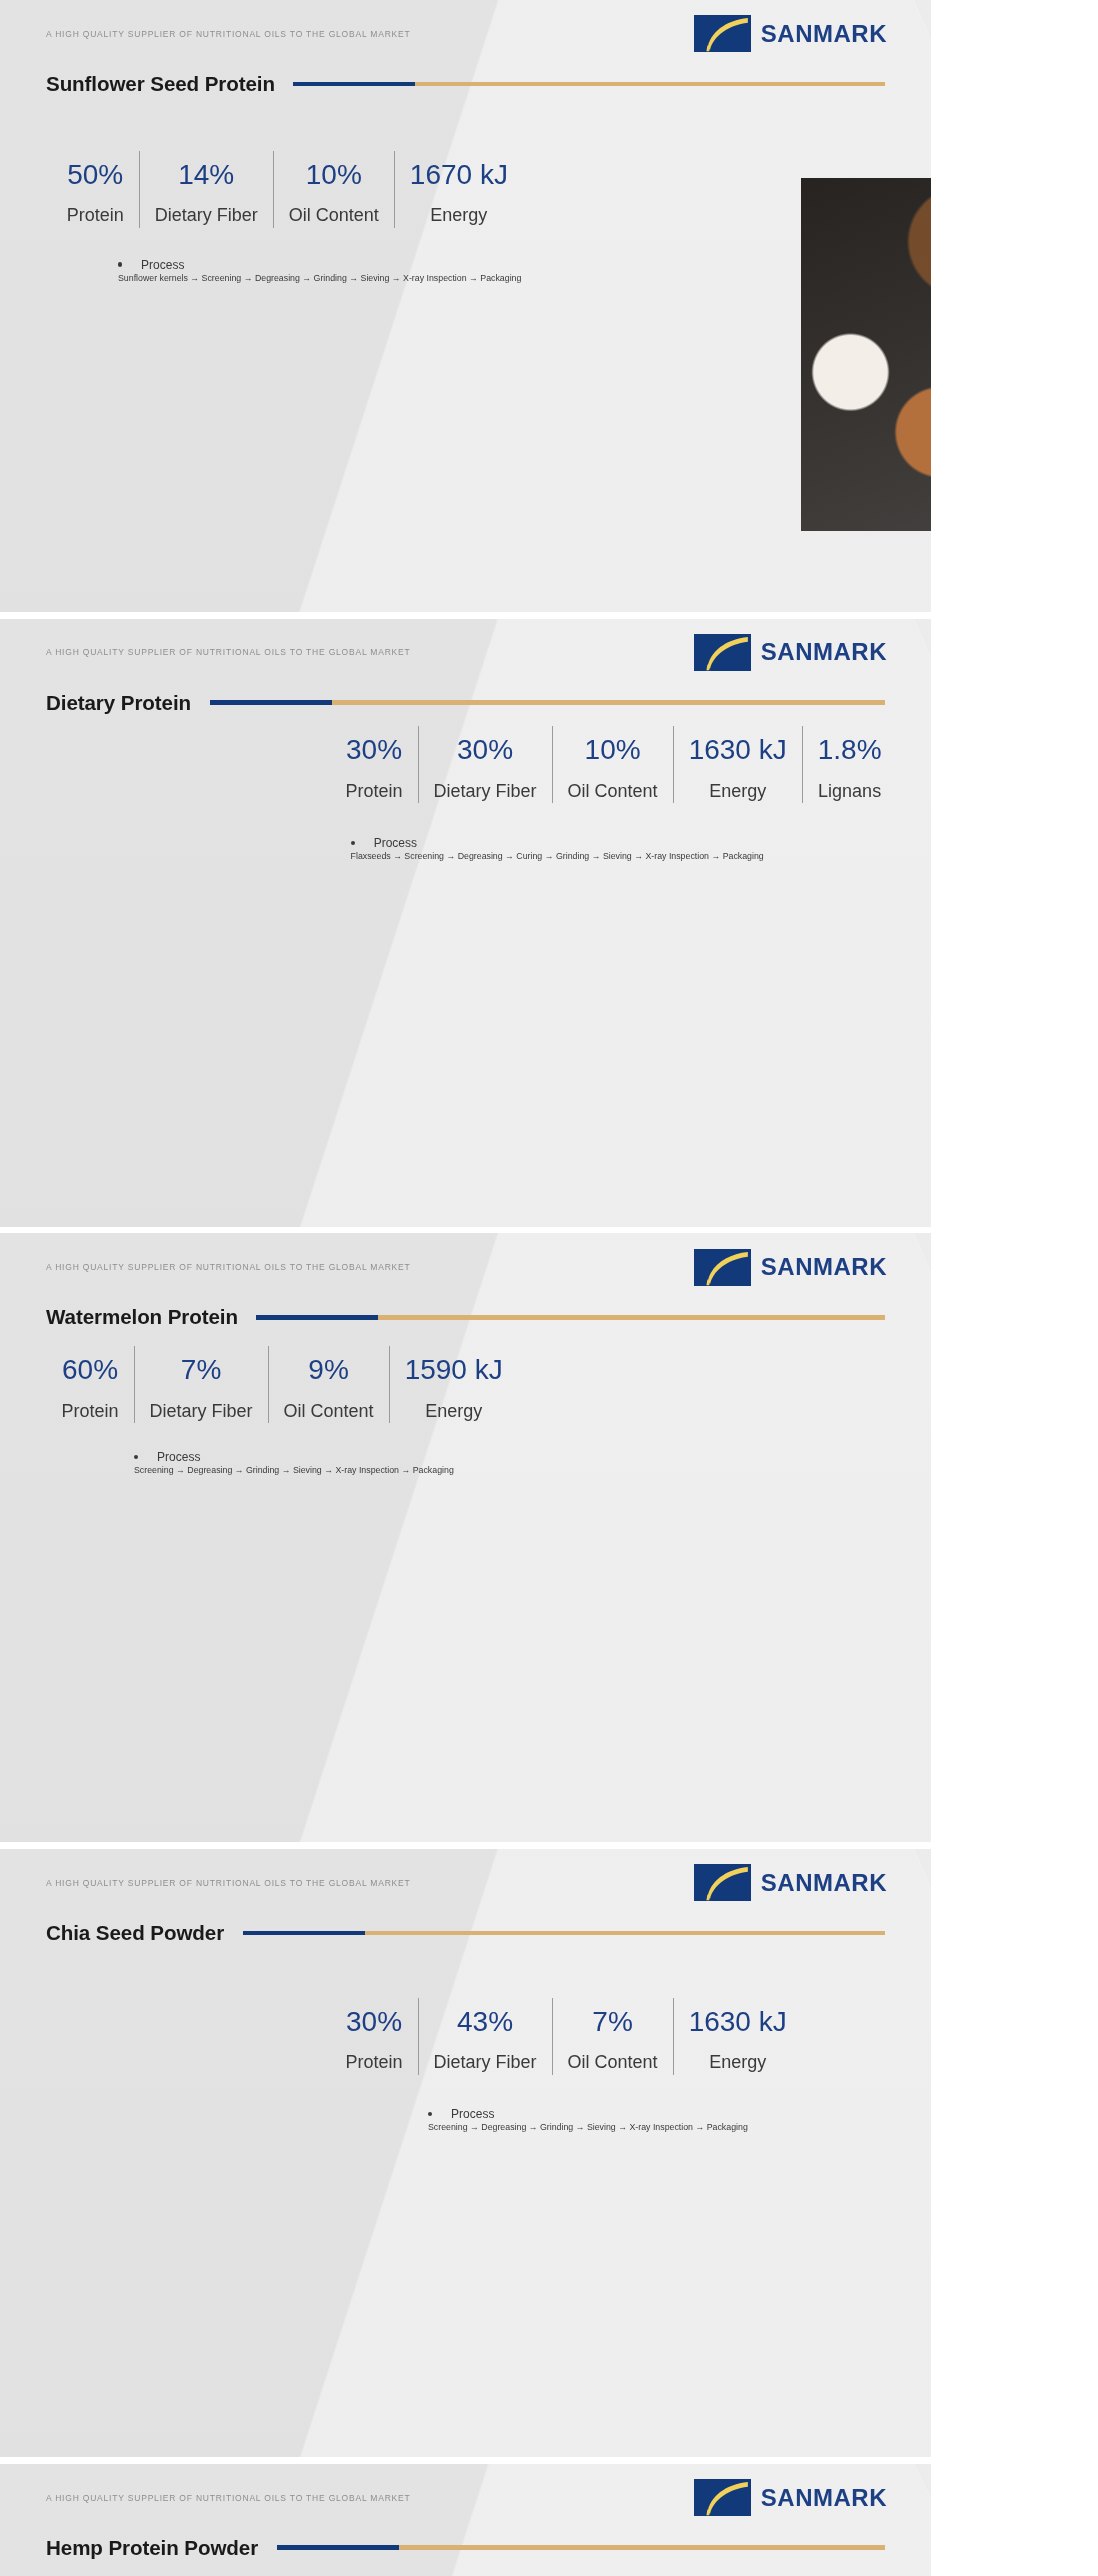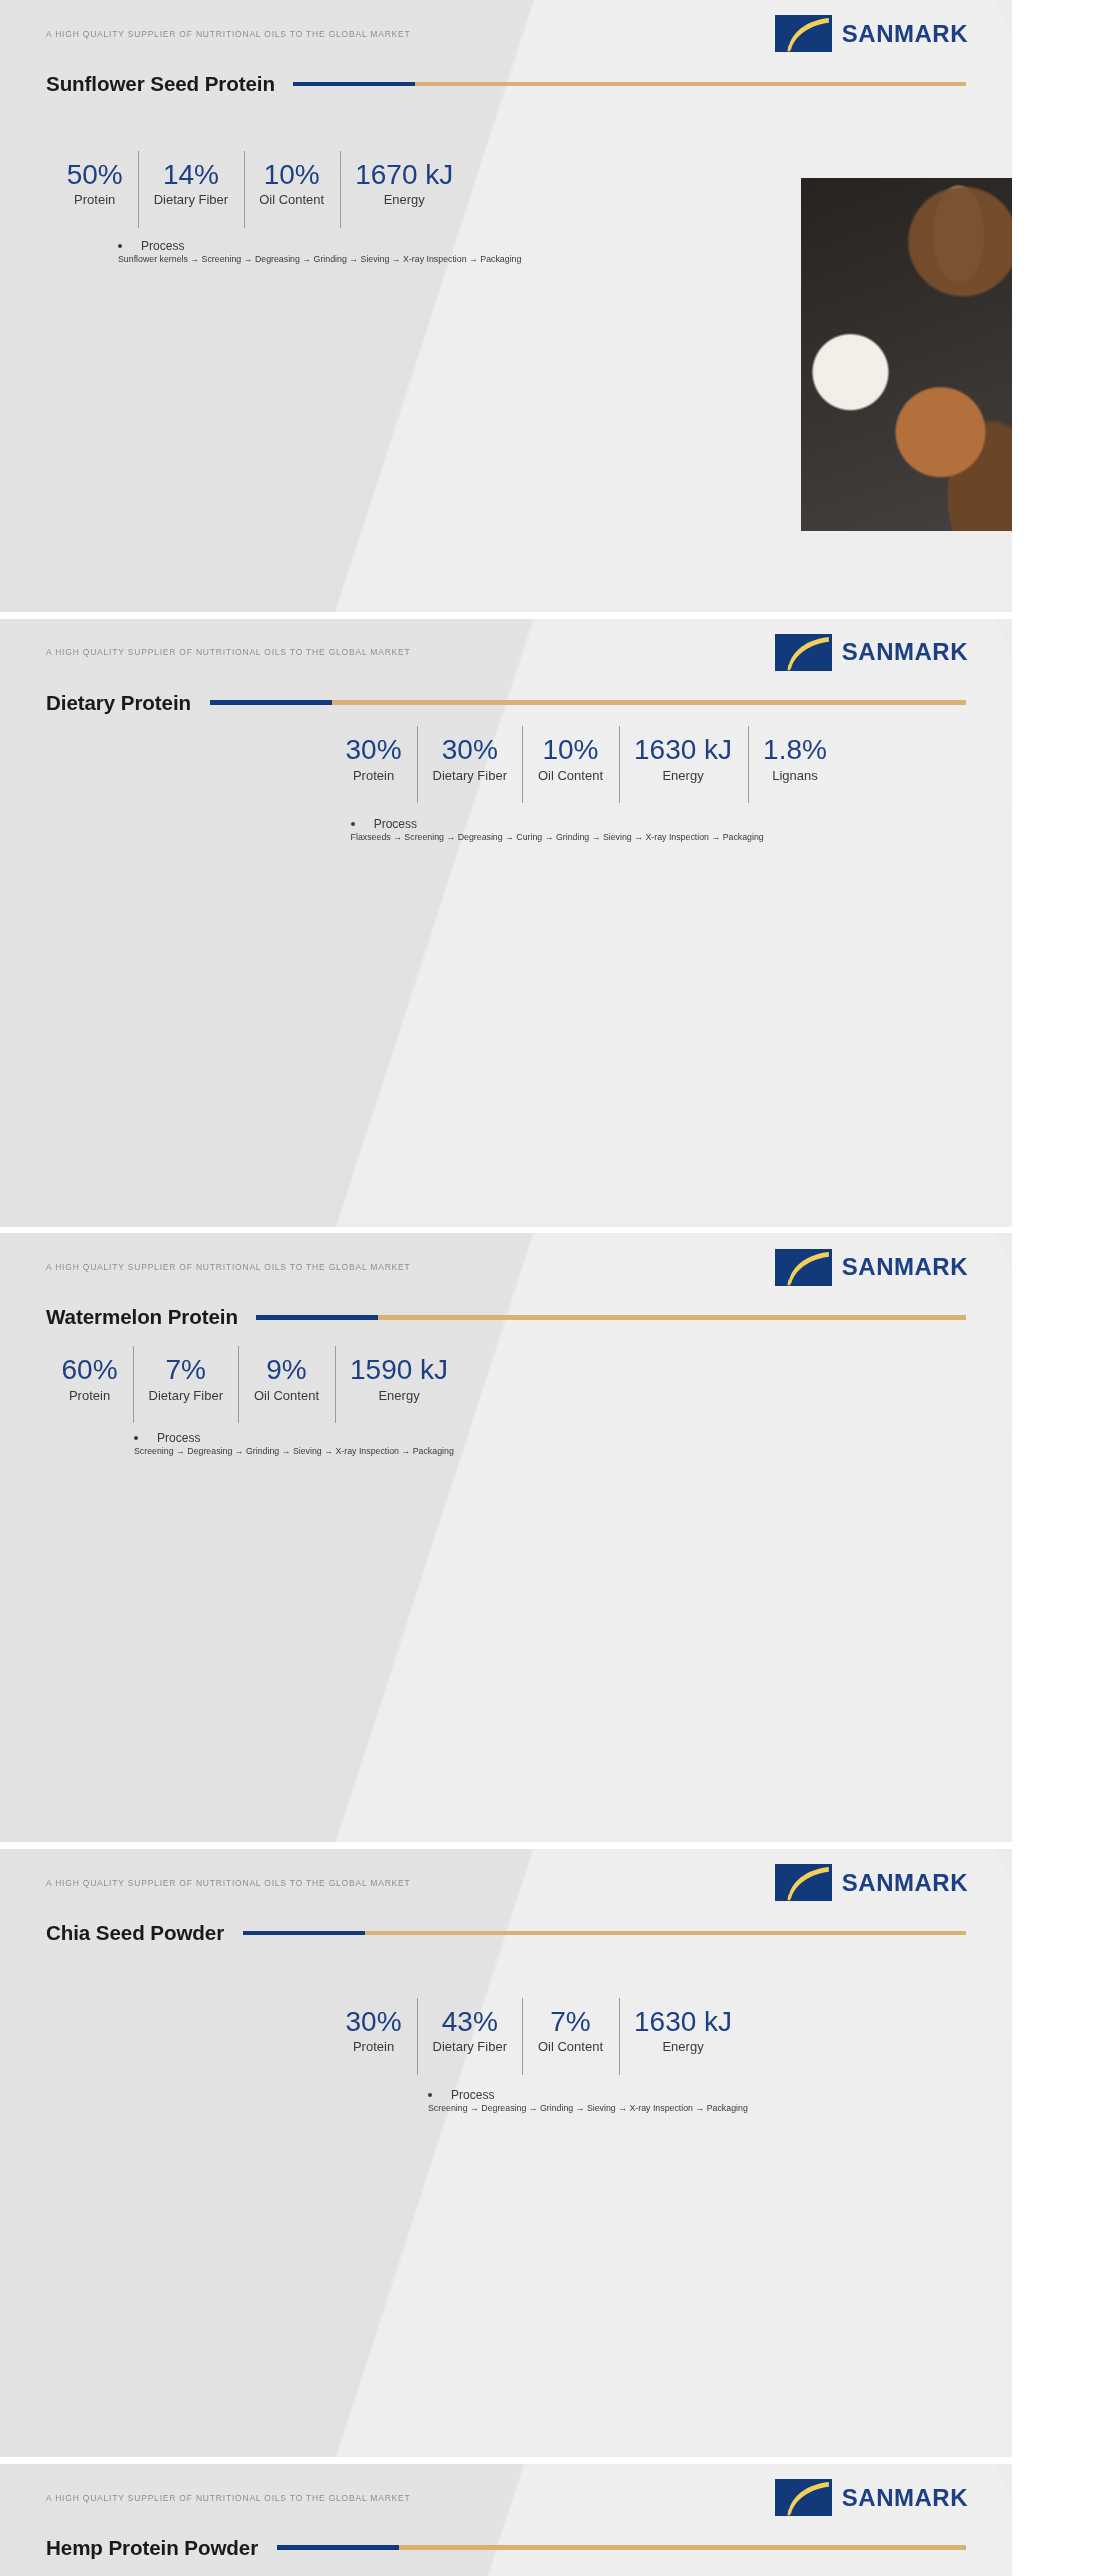--- a/index.html
+++ b/index.html
@@ -6,21 +6,21 @@
   html,body{
     width:1099px;
     background:#ffffff;
     font-family:"Liberation Sans", sans-serif;
   }
   body{ width:1099px; }
 
   
   .slide{
     position:relative;
-    width:1012px;
+    width:931px;
     background:#e2e2e2;
     overflow:hidden;
   }
   .slide + .slide{ margin-top:6.7px; }
 
   
   .bg-wedge-a{
     position:absolute; inset:0;
     background:linear-gradient(103deg,#d3d3d3 0%,#d3d3d3 28%,#dddddd 28.3%,#dddddd 100%);
     pointer-events:none;
@@ -118,25 +118,25 @@
     background:#9b9b9b;
   }
   .stat .value{
     font-size:28px;
     color:#1d3f84;
     line-height:1.08;
     white-space:nowrap;
     font-weight:400;
   }
   .stat .label{
-    font-size:13px;
+    font-size:18px;
     color:#3a3a3a;
     line-height:1.35;
     white-space:nowrap;
-    margin-top:1px;
+    margin-top:13px;
   }
 
   
   .process{ margin-top:9.3px; }
   .process-head{
     display:flex;
     align-items:center;
     gap:19px;
     font-size:12px;
     color:#3a3a3a;

